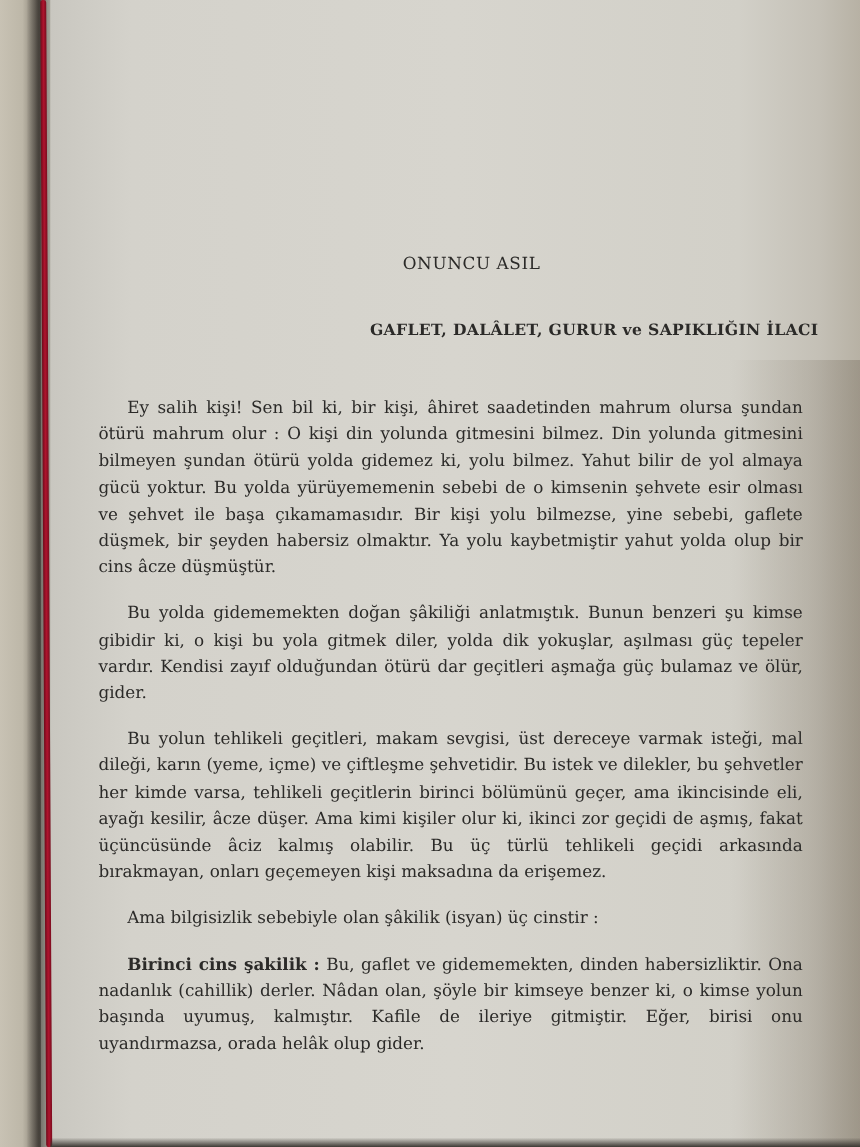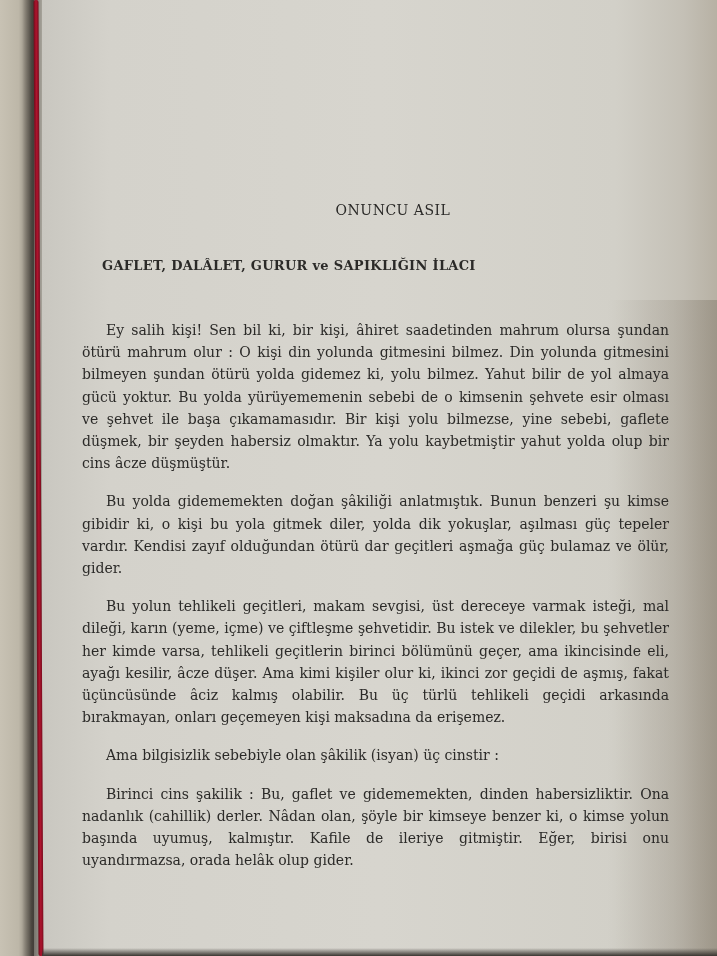--- a/index.html
+++ b/index.html
@@ -28,37 +28,37 @@
     }
     .page-shadow {
       position: absolute; right: 0; top: 300px; width: 110px; height: 656px;
       background: linear-gradient(90deg, rgba(0,0,0,0) 0%, rgba(120,110,95,0.18) 60%, rgba(110,100,85,0.35) 100%);
     }
     .bottom-edge {
       position: absolute; left: 42px; right: 0; bottom: 0; height: 8px;
       background: linear-gradient(180deg, rgba(0,0,0,0) 0%, #3a3631 100%);
     }
     .content {
-      position: absolute; left: 82px; top: 202px; width: 600px;
+      position: absolute; left: 82px; top: 212px; width: 600px;
       color: #2b2a28;
     }
     .chapter {
       text-align: center; font-size: 14px; letter-spacing: 0.5px;
       margin: 0 0 40px 0; padding-left: 22px;
     }
     .title {
-      text-align: left; font-size: 13px; font-weight: bold; letter-spacing: 0.3px;
+      text-align: right; font-size: 13px; font-weight: bold; letter-spacing: 0.3px;
       margin: 16px 0 46px 0; padding-left: 20px;
     }
     .para {
       font-size: 14px; line-height: 22.2px; margin: 16px 0 8px 0;
       text-align: justify; text-indent: 24px; width: 587px;
     }
     .para.tight { margin-bottom: 6px; }
-    .bold { font-weight: normal; }
+    .bold { font-weight: bold; }
   </style>
 </head>
 <body>
 
 <div class="left-page"></div>
 <div class="gutter-shadow"></div>
 <div class="page">
   <div class="page-shadow"></div>
 </div>
 <div class="ribbon"></div>

